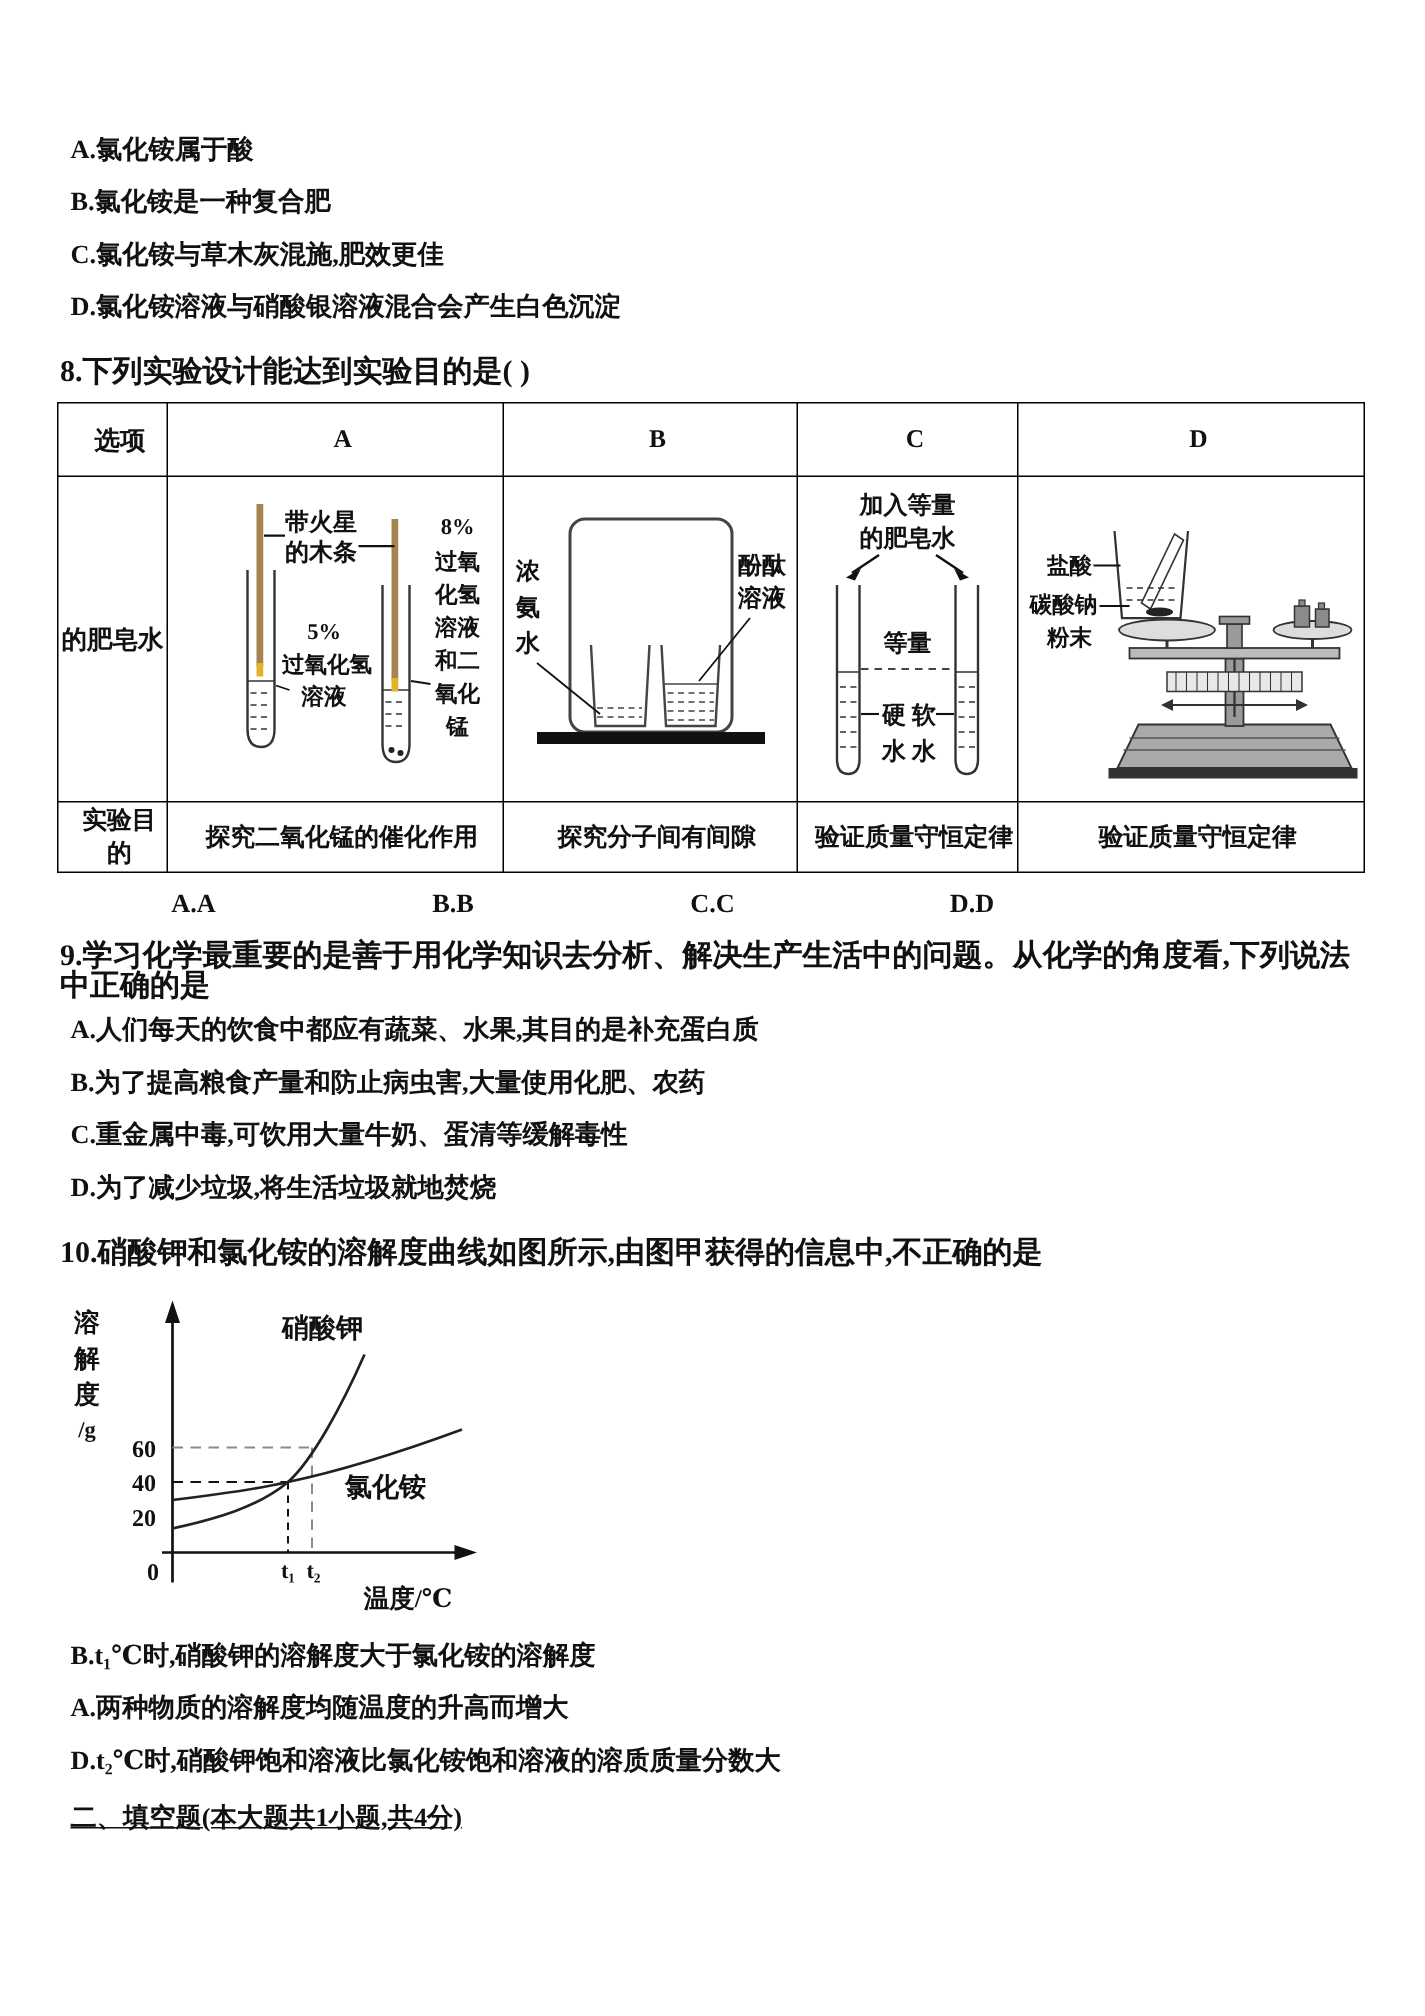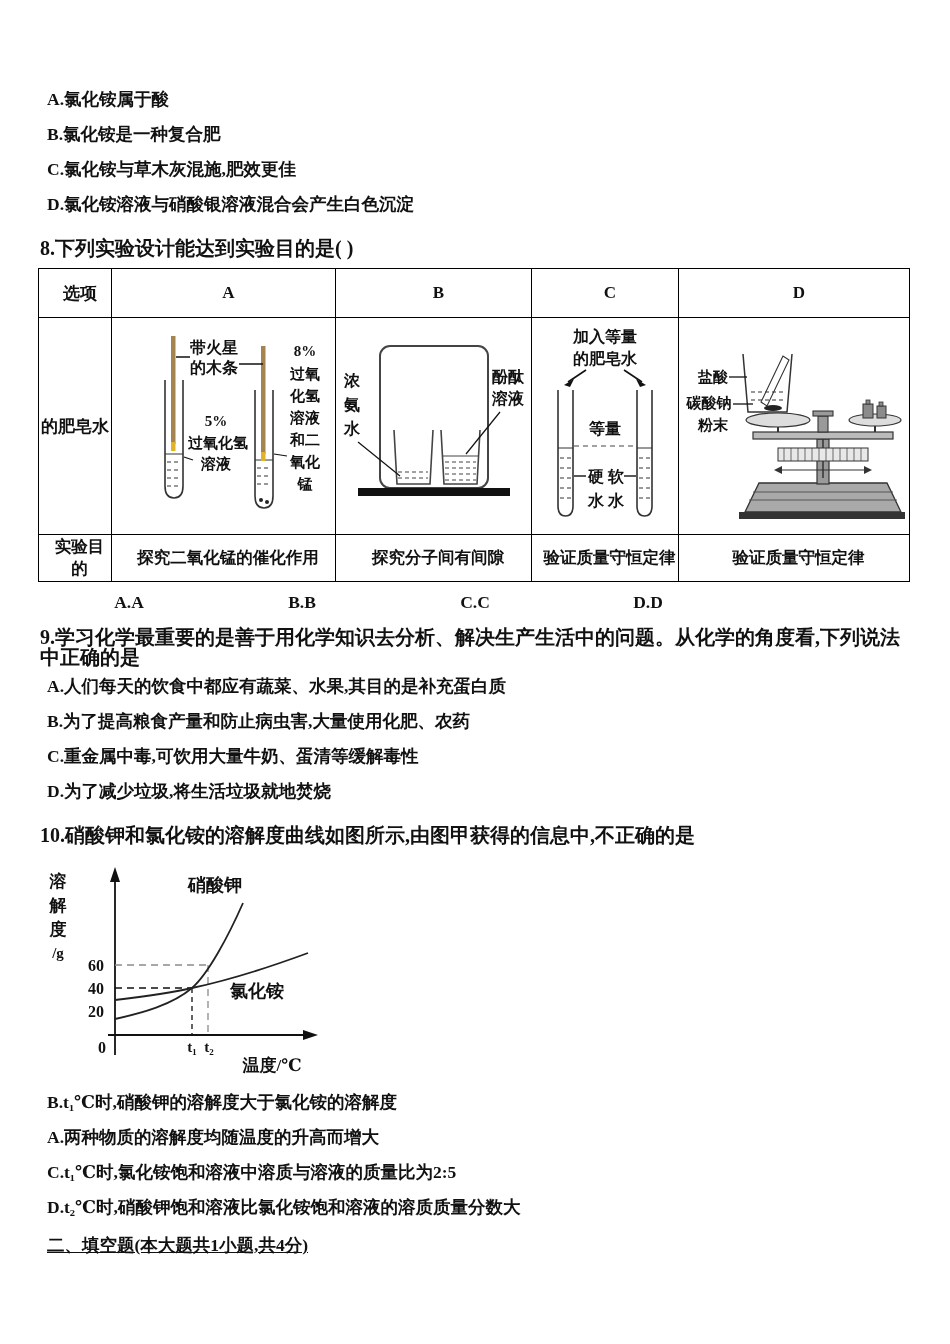--- a/index.html
+++ b/index.html
@@ -241,19 +241,18 @@
       <text x="66" y="198" font-size="16" text-anchor="end">0</text>
       <text x="152" y="197" font-size="15" text-anchor="middle">t₁</text>
       <text x="169" y="197" font-size="15" text-anchor="middle">t₂</text>
       <text x="232" y="216" font-size="17" text-anchor="middle">温度/℃</text>
     </svg>
   </div>
 
   <div class="q10opts">
     <div class="opt-line">B.t₁℃时,硝酸钾的溶解度大于氯化铵的溶解度</div>
     <div class="opt-line">A.两种物质的溶解度均随温度的升高而增大</div>
-    <div class="opt-line">C.t₁℃时,氯化铵饱和溶液中溶质与溶液的质量比为2:5</div>
     <div class="opt-line">D.t₂℃时,硝酸钾饱和溶液比氯化铵饱和溶液的溶质质量分数大</div>
   </div>
 
   <div class="section-head">二、填空题(本大题共1小题,共4分)</div>
 
 </div>
 
 </body></html>

